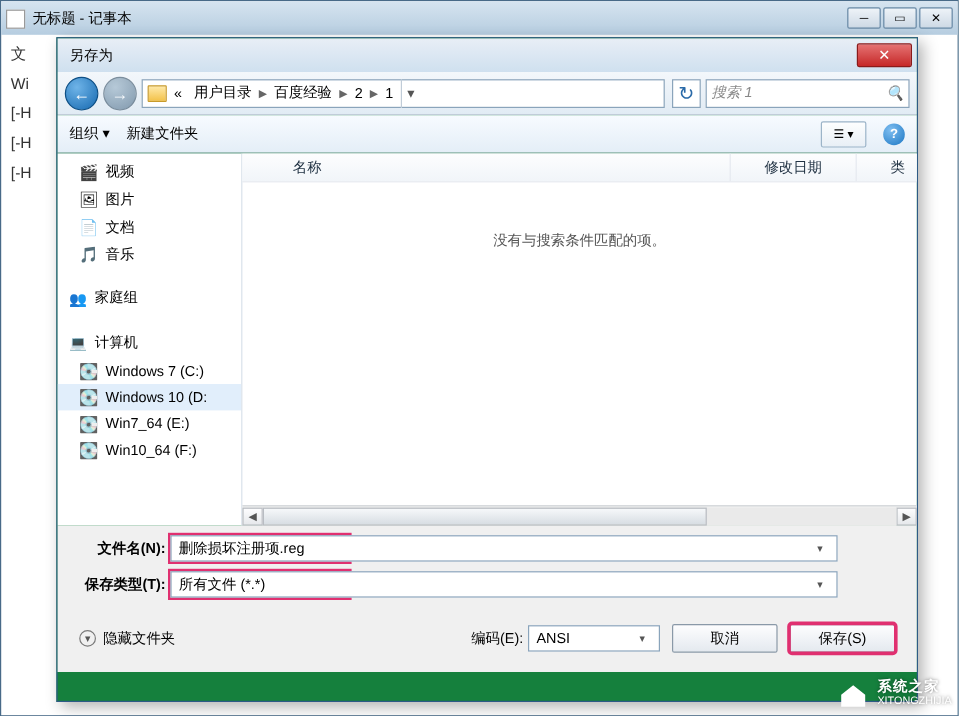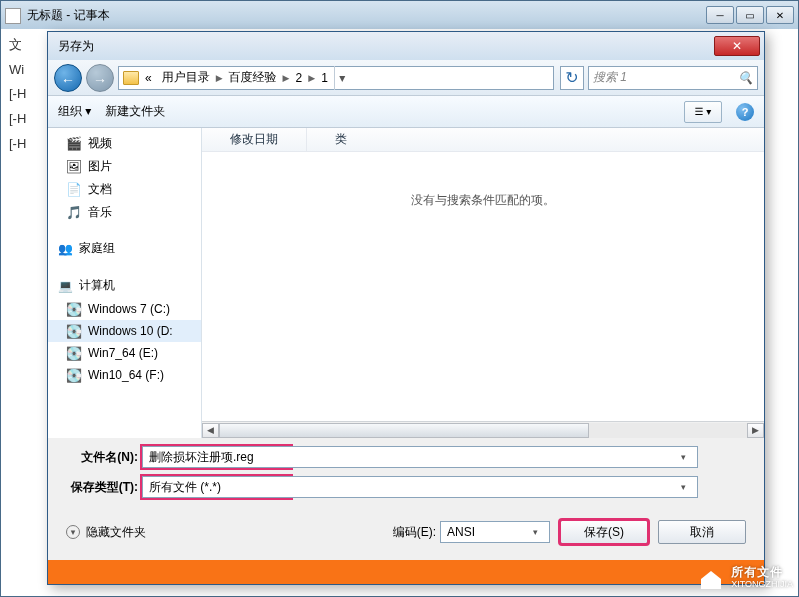--- a/index.html
+++ b/index.html
@@ -9,21 +9,21 @@
 .notepad { position: absolute; top: 0; left: 0; width: 799px; height: 597px; background: #fff; border: 1px solid #486a88; }
 .np-title { height: 28px; background: linear-gradient(#d6e4f0,#b6cde0); display: flex; align-items: center; justify-content: space-between; padding: 0 4px; font-size: 12px; }
 .np-left { display:flex; align-items:flex-end; gap:6px; }
 .np-icon { width:16px; height:16px; background:#fff; border:1px solid #999; }
 .np-ctrl { display:flex; }
 .np-btn { width:28px; height:18px; margin-left:2px; background:linear-gradient(#eef3f8,#cdd9e5); border:1px solid #6a8aa6; border-radius:2px; display:flex; align-items:center; justify-content:center; font-size:10px; }
 .np-body { padding:4px 8px; font-size:13px; color:#333; line-height:1.9; font-family: Consolas, monospace;}
 .np-body div{ white-space:pre; }
 
 
-.dialog { position:absolute; top:31px; left:47px; width:718px; height:554px; background:#f97316; border:1px solid #2e5a86; box-shadow: 4px 4px 12px rgba(0,0,0,.3); }
+.dialog { position:absolute; top:31px; left:47px; width:718px; height:554px; background:#15803d; border:1px solid #2e5a86; box-shadow: 4px 4px 12px rgba(0,0,0,.3); }
 .dlg-title { height:28px; background:linear-gradient(#e8eef6,#cfe0ef); display:flex; align-items:center; justify-content:space-between; padding-left:10px; font-size:12px; }
 .dlg-close { width:46px; height:20px; background:linear-gradient(#e57373,#c62828); border:1px solid #8a1a1a; border-radius:2px; color:#fff; display:flex; align-items:center; justify-content:center; font-size:12px; margin-right:4px;}
 
 
 .navbar { height:36px; background:linear-gradient(#f3f7fb,#e1ebf4); display:flex; align-items:center; padding:0 6px; gap:4px; border-bottom:1px solid #c0ccd8;}
 .nav-back,.nav-fwd { width:28px; height:28px; border-radius:50%; background:radial-gradient(circle at 35% 30%, #6fb4e8, #1669b0); border:1px solid #0d4f85; color:#fff; display:flex; align-items:center; justify-content:center; font-size:14px;}
 .nav-fwd { filter: grayscale(.6) opacity(.6);}
 .addr { flex:1; height:24px; background:#fff; border:1px solid #8aa4bb; display:flex; align-items:center; font-size:12px; padding:0 4px; gap:2px;}
 .addr .folder-ico{ width:16px; height:14px; background:linear-gradient(#ffe9a8,#f3c24a); border:1px solid #c89a2a; border-radius:1px;}
 .addr .seg{ padding:0 4px; }
@@ -187,20 +187,21 @@
           <span>Win7_64 (E:)</span>
         </div>
       <div class="sb-item">
           <span class="ico">💽</span>
           <span>Win10_64 (F:)</span>
         </div>
     </div>
 
     <div class="files">
       <div class="columns">
+        <div class="col first">名称</div>
         <div class="col">修改日期</div>
         <div class="col last">类</div>
       </div>
       <div class="empty">没有与搜索条件匹配的项。</div>
       <div class="hscroll">
         <div class="arrow">◀</div>
         <div class="track">
             <div class="thumb"></div>
           </div>
         <div class="arrow">▶</div>
@@ -234,32 +235,32 @@
       <span class="chev">▾</span>
       <span>隐藏文件夹</span>
     </div>
     <div class="enc">
       <span>编码(E):</span>
       <div class="combo">
         <span>ANSI</span>
         <span class="dd">▾</span>
       </div>
     </div>
+    <div class="btn">
+        <span>取消</span>
+      </div>
     <div class="btn hl">
         <span>保存(S)</span>
-      </div>
-    <div class="btn">
-        <span>取消</span>
       </div>
   </div>
 </div>
 
 <div class="watermark">
   <div class="wm-ico">
     <svg viewBox="0 0 28 26">
         <path fill="#fff" d="M4 14 L14 6 L24 14 L24 24 L4 24 Z M8 24 L8 16 L14 16 L14 24"></path>
       </svg>
   </div>
   <div class="wm-txt">
-    <span>所有文件</span>
+    <span>系统之家</span>
     <span class="wm-url">XITONGZHIJIA</span>
   </div>
 </div>
 
 </body></html>

